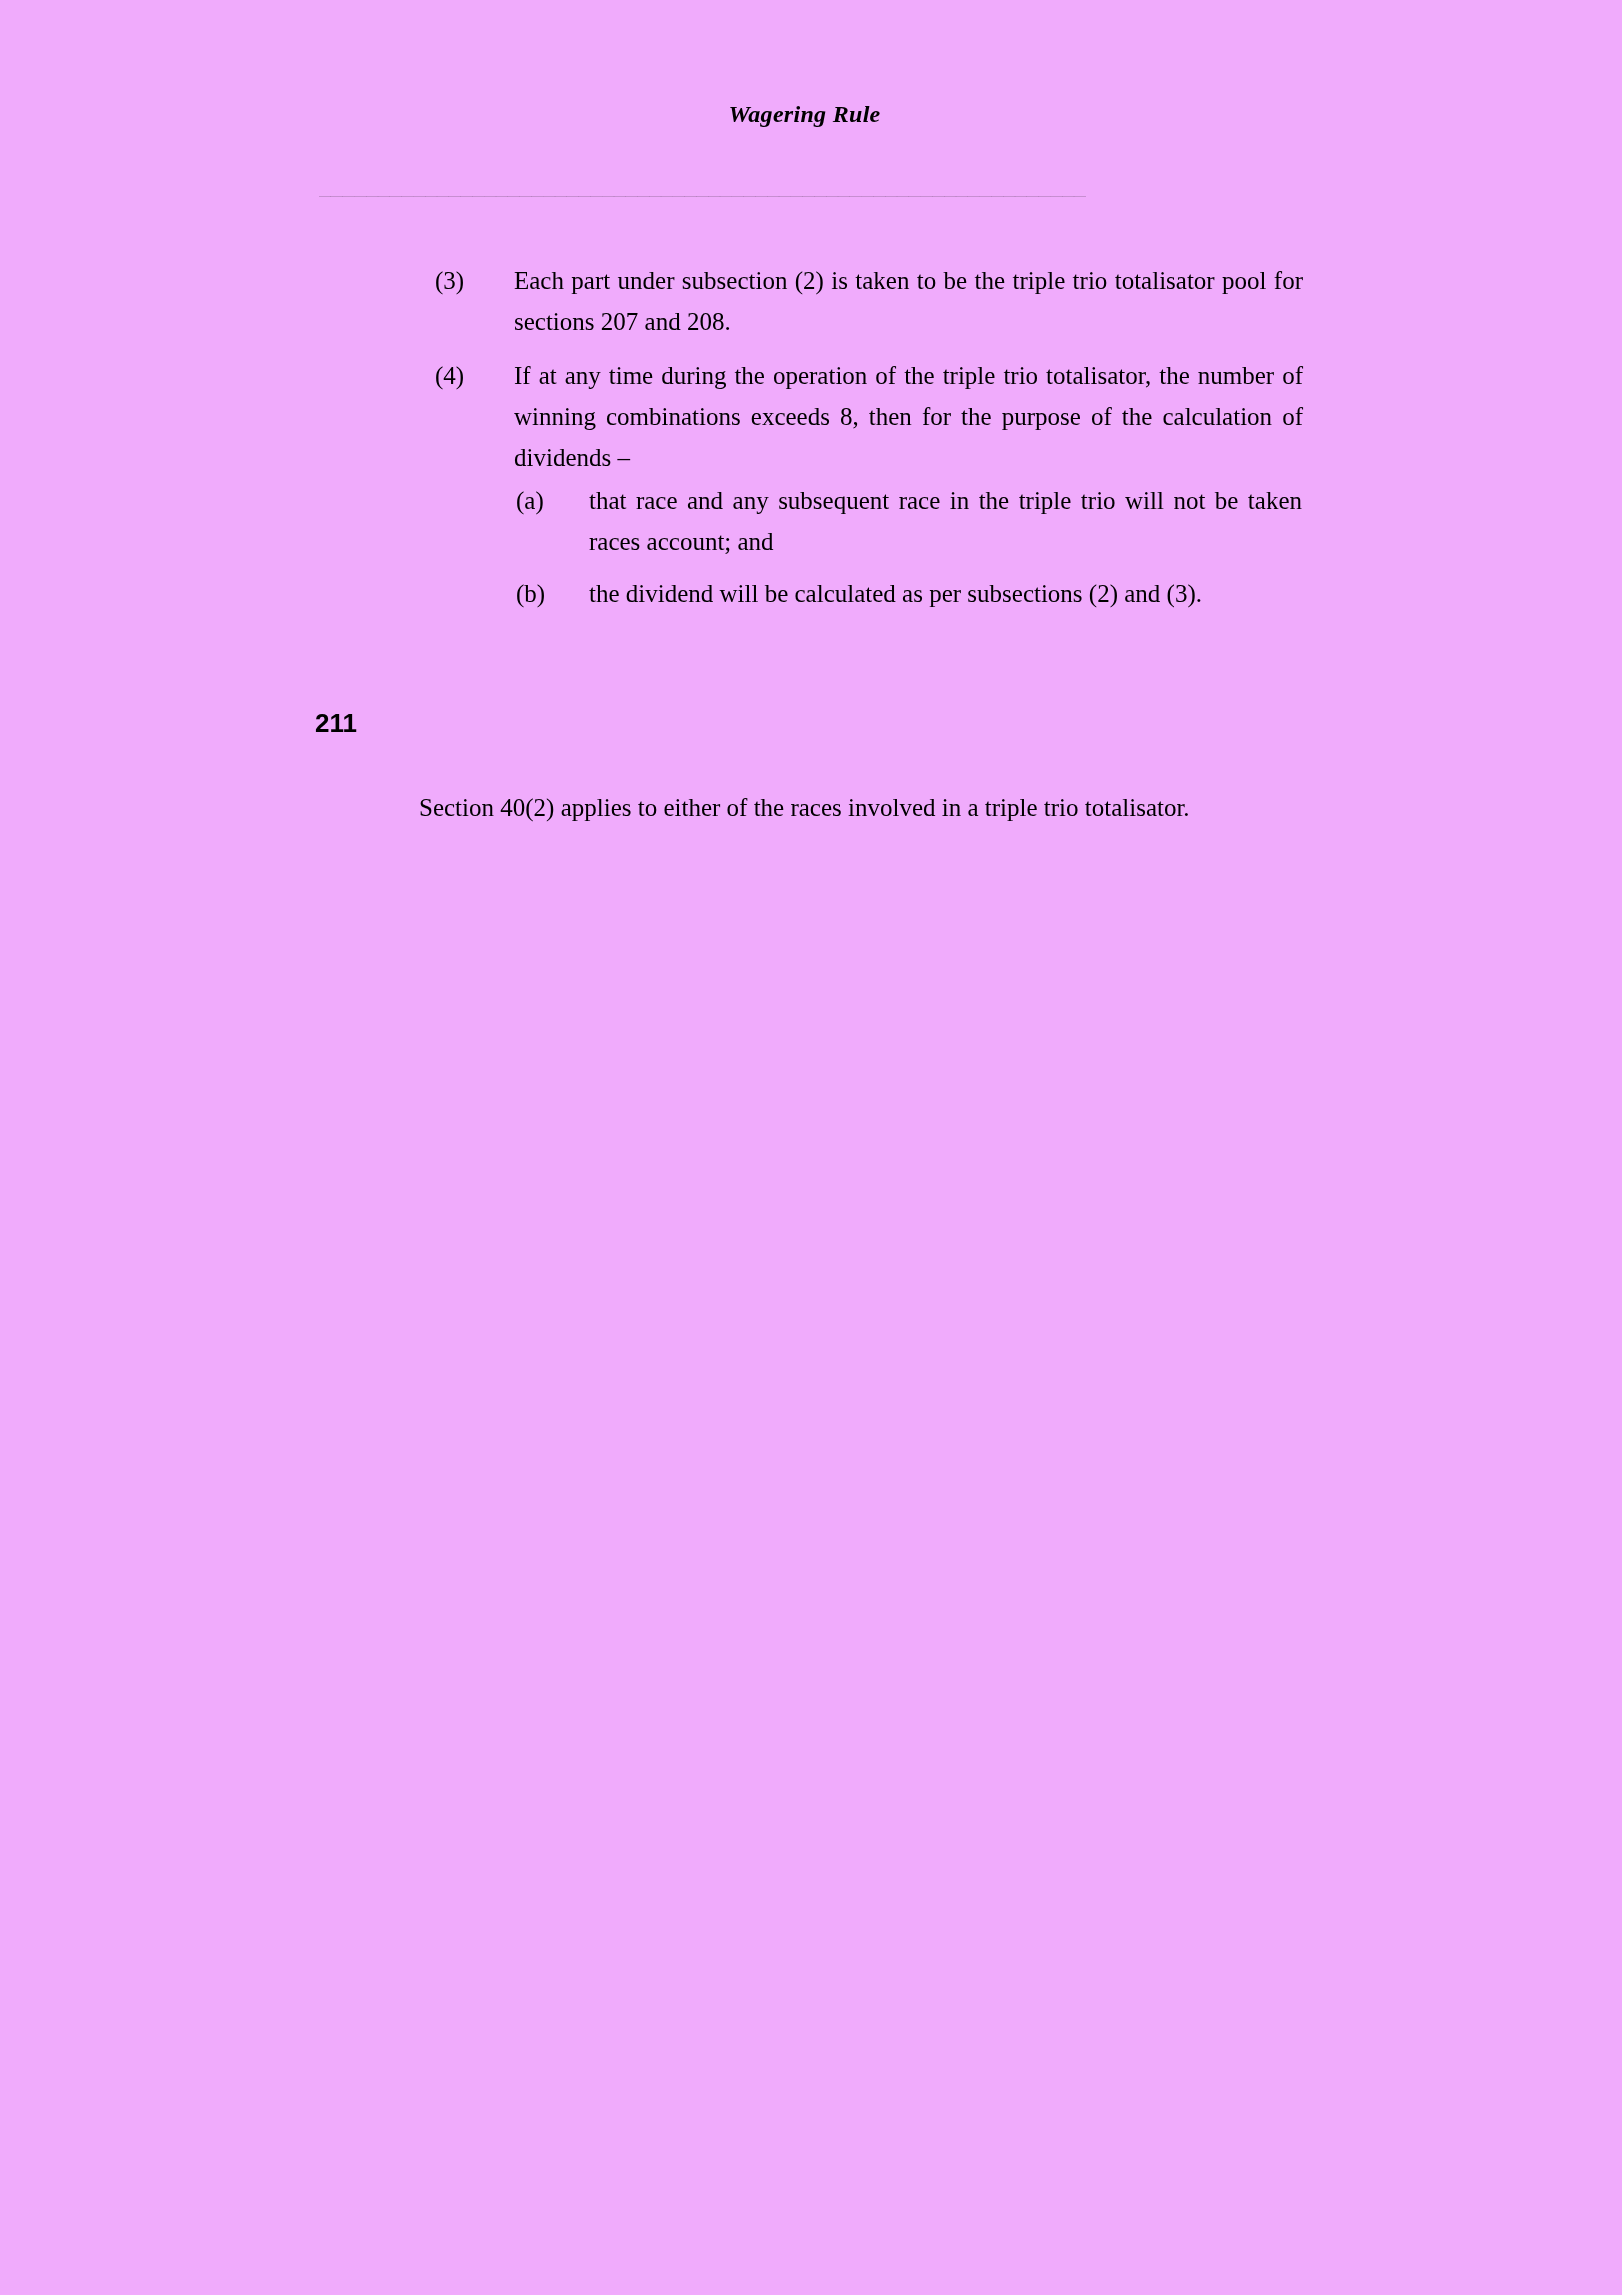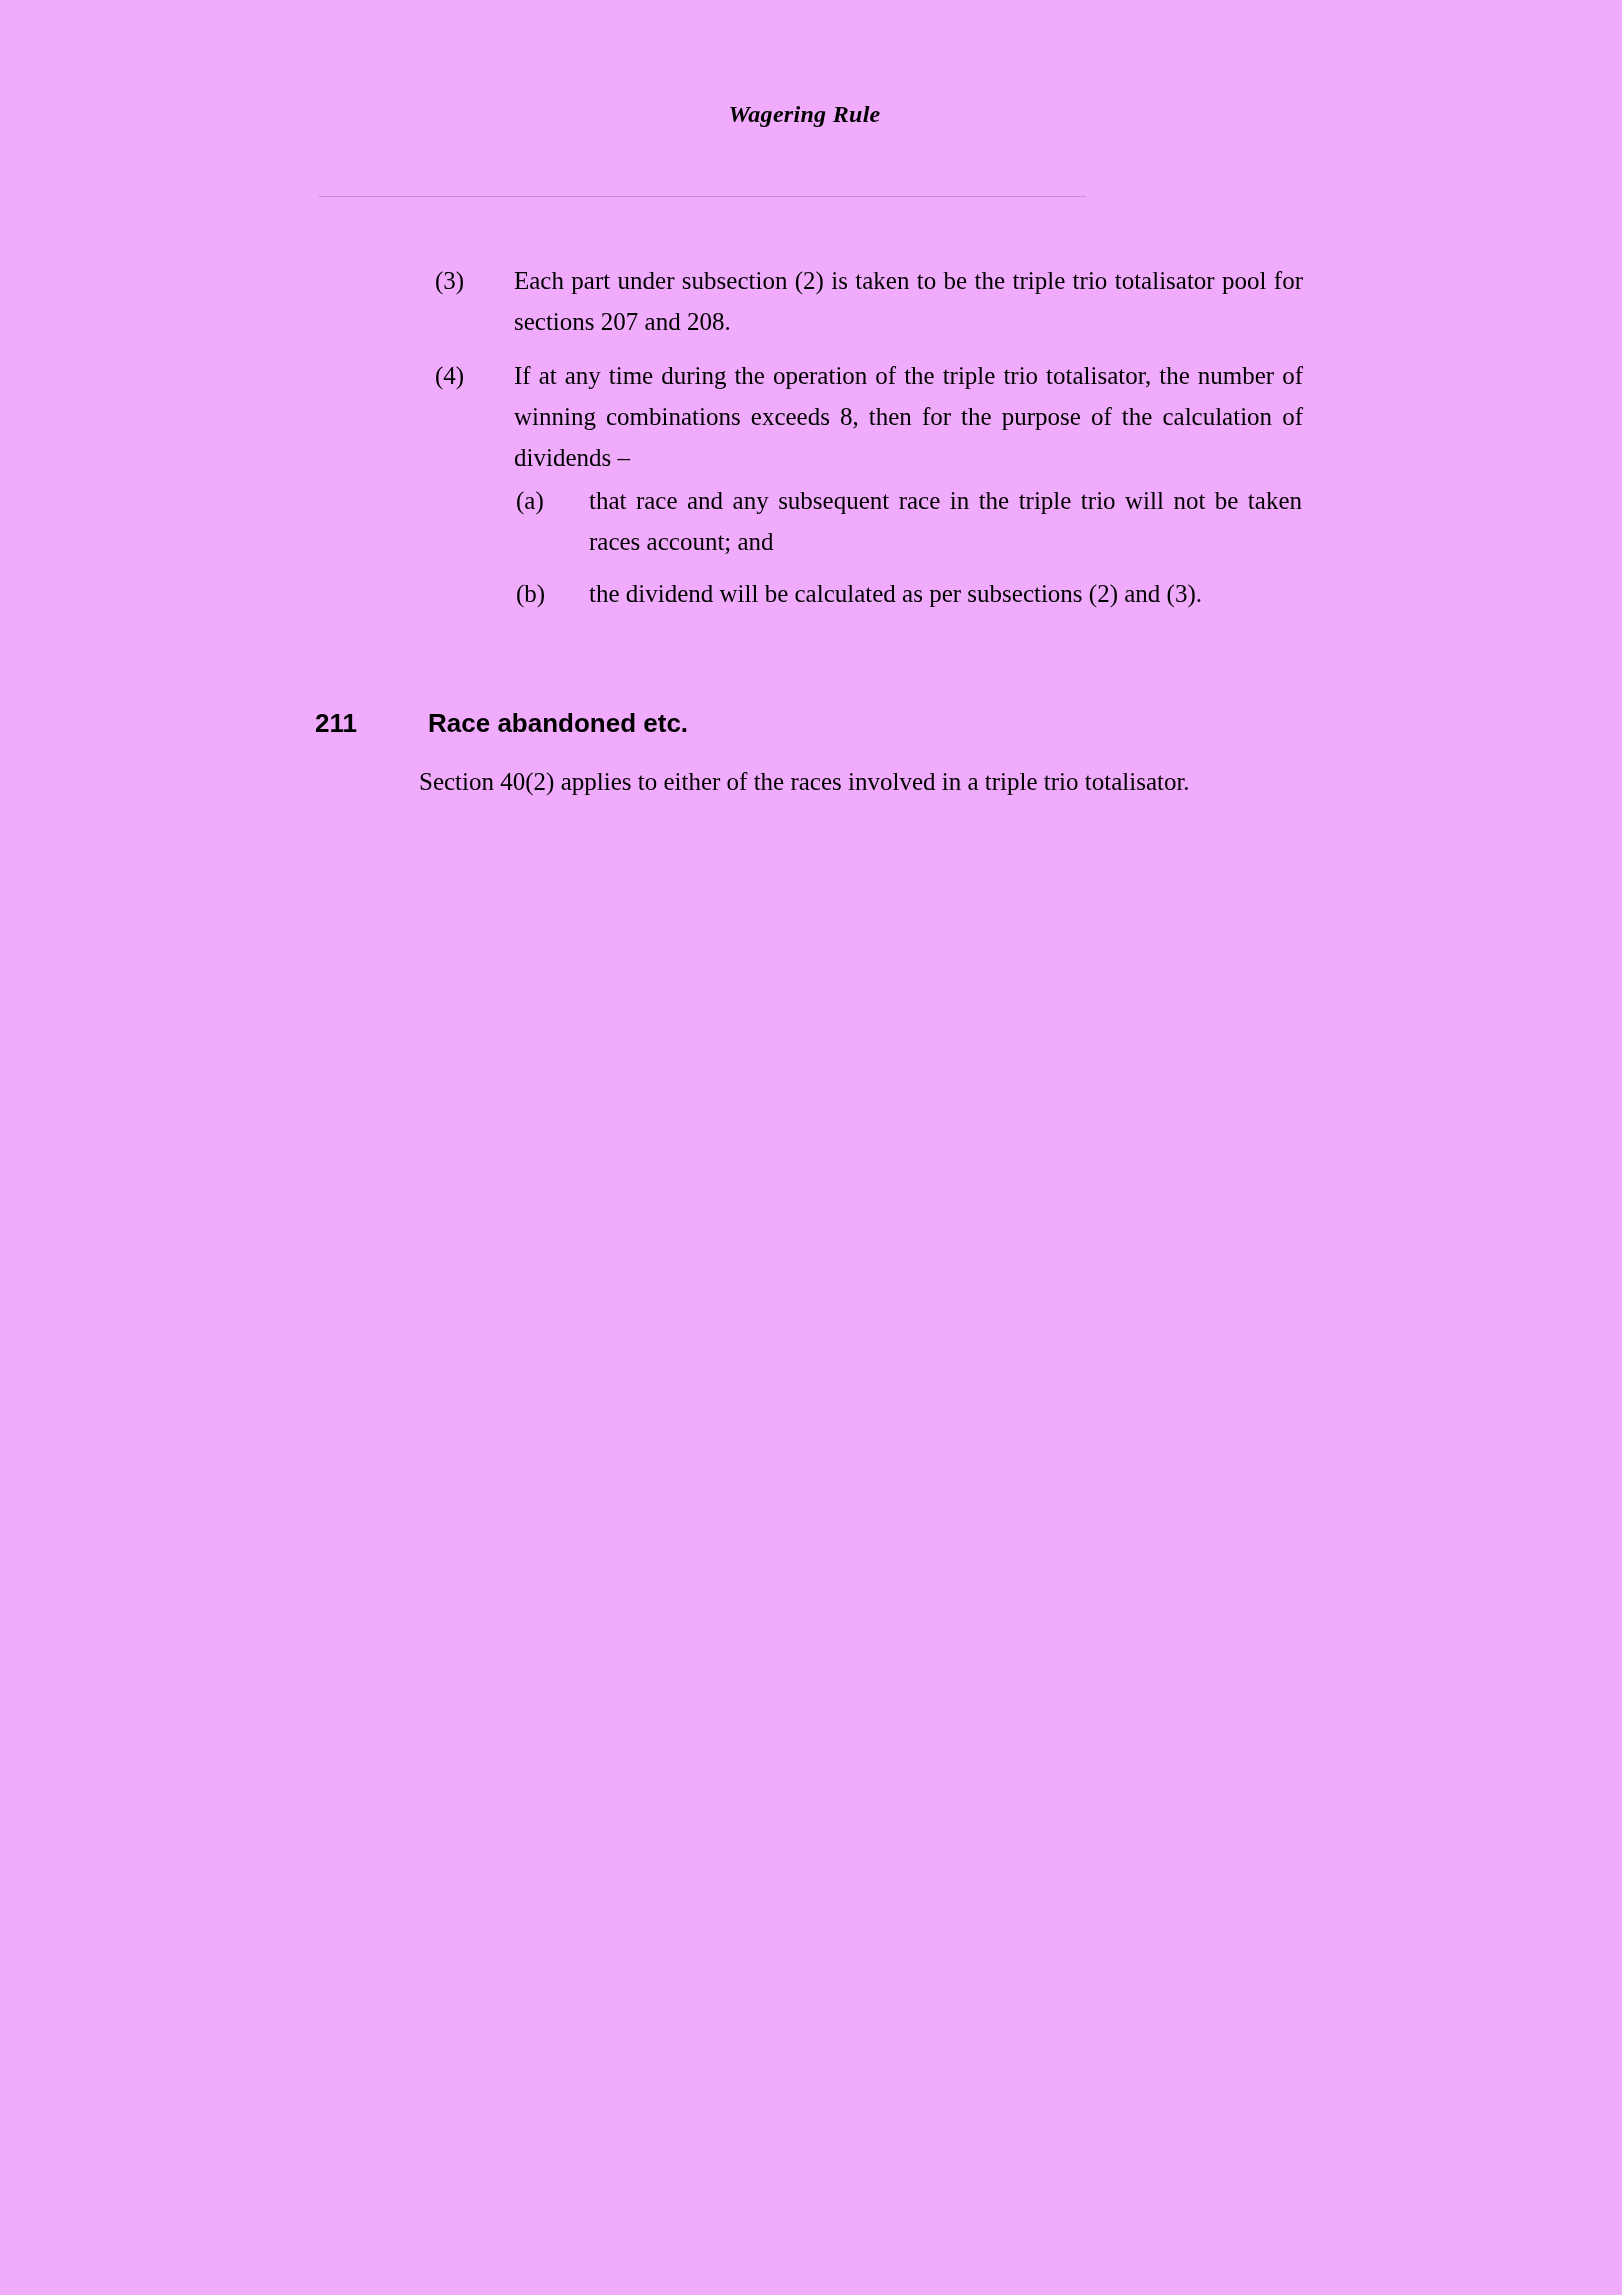--- a/index.html
+++ b/index.html
@@ -144,20 +144,21 @@
 
   
   .para {
     position: absolute;
     left: 419px;
     width: 883px;
     font-size: 25px;
     line-height: 41px;
     text-align: justify;
     text-justify: inter-word;
+    margin-top: 26px;
   }
 </style>
 </head>
 <body>
 
 <div class="page">
 
   <div class="header">
     <div class="header-title">Wagering Rule</div>
   </div>
@@ -183,20 +184,19 @@
       <div class="body">that race and any subsequent race in the triple trio will not be taken races account; and</div>
     </div>
 
     <div class="subclause" style="top: 573px;">
       <div class="marker">(b)</div>
       <div class="body">the dividend will be calculated as per subsections (2) and (3).</div>
     </div>
 
     <div class="section-heading" style="top: 705px;">
       <div class="sec-number">211</div>
-      <div class="sec-title">Race abandoned etc.</div>
     </div>
 
     <div class="para" style="top: 761px;">Section 40(2) applies to either of the races involved in a triple trio totalisator.</div>
 
   </div>
 </div>
 
 
 </body></html>

